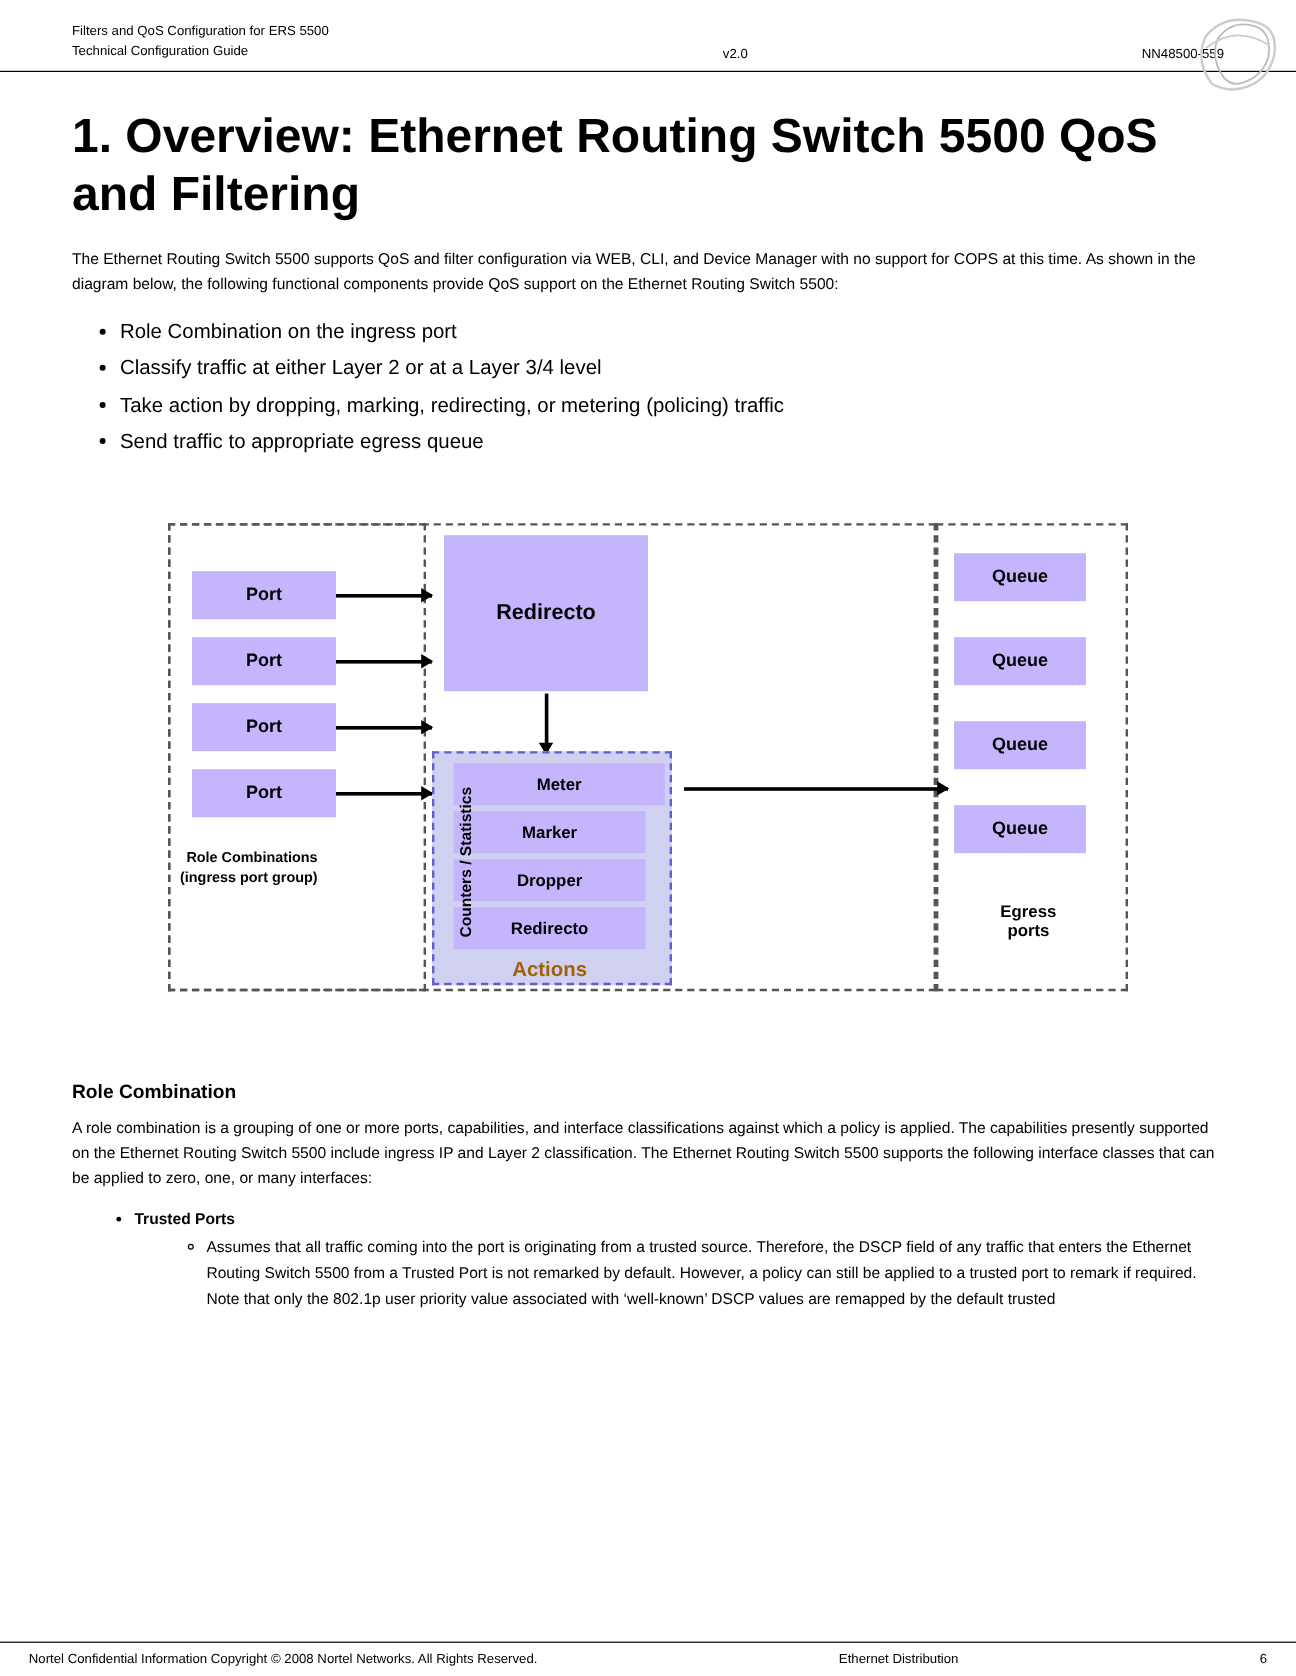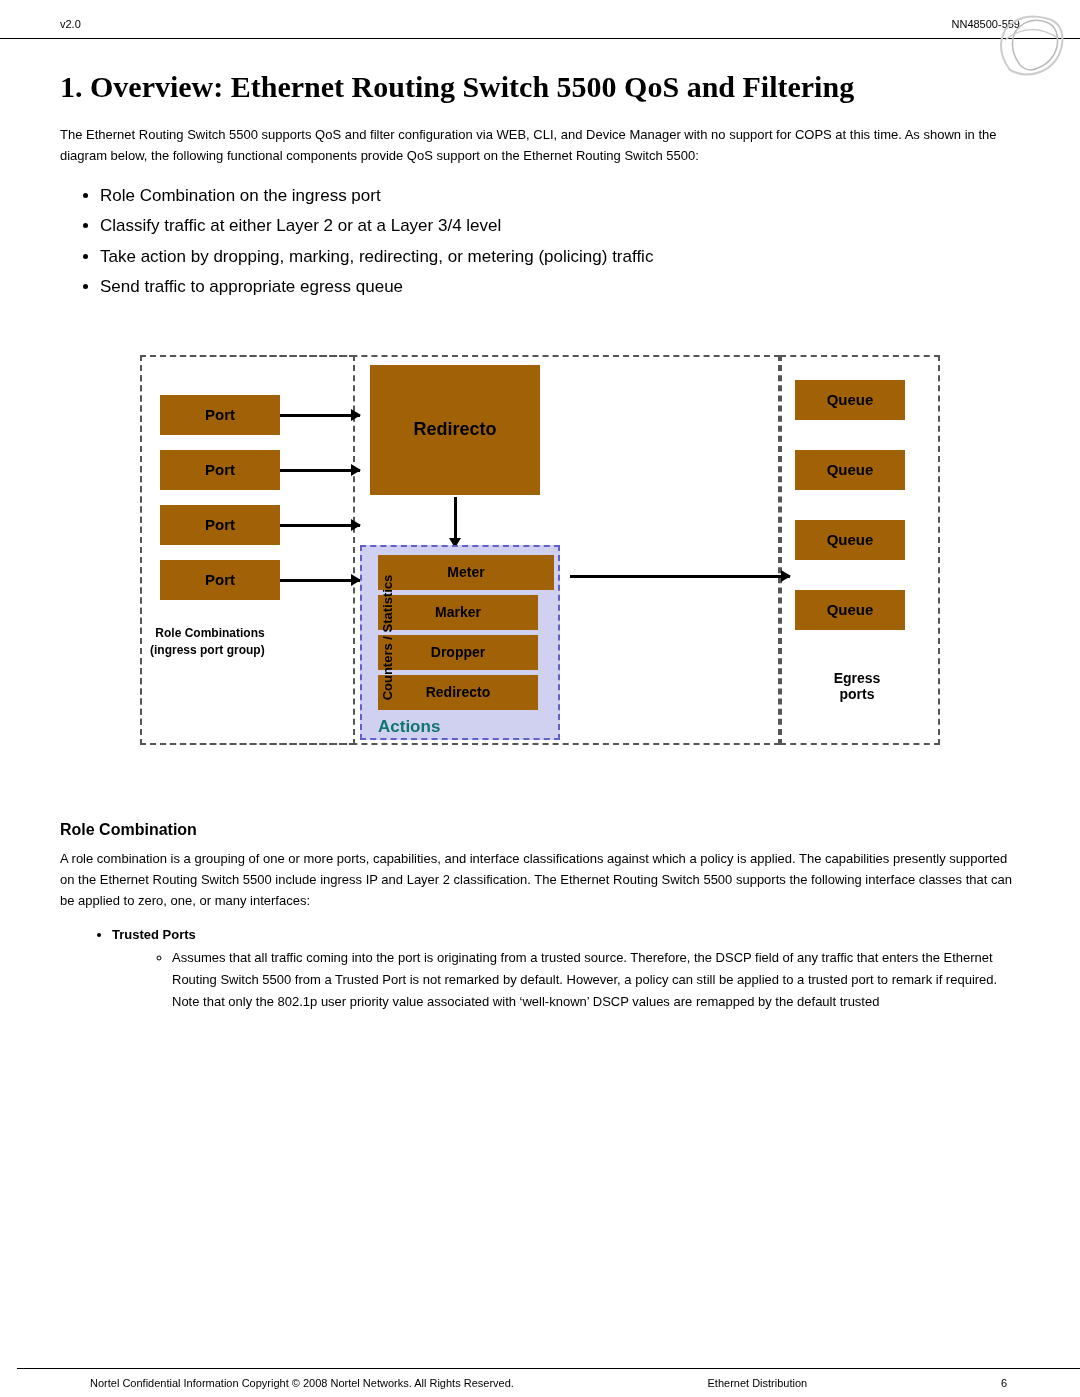--- a/index.html
+++ b/index.html
@@ -40,25 +40,24 @@
       height: 70px;
     }
     .logo-svg { width: 80px; height: 70px; }
 
     
     .main-content {
       padding: 30px 60px 20px 60px;
     }
 
     h1 {
-      font-size: 30px;
+      font-size: 40px;
       font-weight: bold;
       margin-bottom: 20px;
       line-height: 1.2;
-      font-family: Liberation Serif, serif;
     }
 
     .intro-text {
       font-size: 13px;
       line-height: 1.6;
       margin-bottom: 14px;
     }
 
     ul.bullet-list {
       list-style: disc;
@@ -83,21 +82,21 @@
     }
 
     
     .outer-dashed {
       position: absolute;
       border: 2px dashed #555;
     }
 
     
     .orange-box {
-      background: #a16207;
+      background: #c4b5fd;
       color: #000;
       font-weight: bold;
       display: flex;
       align-items: center;
       justify-content: center;
       font-size: 15px;
       position: absolute;
     }
 
     
@@ -180,26 +179,25 @@
       line-height: 1.7;
     }
 
     
     .page-footer {
       position: absolute;
       bottom: 0;
       left: 0;
       right: 0;
       border-top: 1px solid #000;
-      padding: 8px 73px;
+      padding: 8px 24px;
       display: flex;
       justify-content: space-between;
       align-items: center;
       font-size: 11px;
-      margin-left: 17px;
     }
     .footer-center {
       text-align: center;
       flex: 1;
     }
     .footer-right {
       text-align: right;
     }
   </style>
 </head>
@@ -209,20 +207,24 @@
 
   <div class="logo-area">
     <svg class="logo-svg" viewBox="0 0 80 70" xmlns="http://www.w3.org/2000/svg">
       <path d="M20,60 Q5,40 15,20 Q30,2 55,8 Q75,12 72,35 Q68,55 50,62 Q35,68 20,60 Z" fill="none" stroke="#ccc" stroke-width="2"></path>
       <path d="M30,55 Q18,38 25,22 Q37,6 56,12 Q70,17 67,37 Q63,52 48,58 Q38,63 30,55 Z" fill="none" stroke="#bbb" stroke-width="1.5"></path>
       <path d="M15,30 Q40,10 68,28" fill="none" stroke="#ccc" stroke-width="1.5"></path>
     </svg>
   </div>
 
   <div class="page-header">
+    <div class="header-left">
+      <div>Filters and QoS Configuration for ERS 5500</div>
+      <div>Technical Configuration Guide</div>
+    </div>
     <div>v2.0</div>
     <div class="header-right">NN48500-559</div>
   </div>
 
   <div class="main-content">
 
     <h1>1.  Overview: Ethernet Routing Switch 5500 QoS and Filtering</h1>
 
     <p class="intro-text">The Ethernet Routing Switch 5500 supports QoS and filter configuration via WEB, CLI, and Device Manager with no support for COPS at this time. As shown in the diagram below, the following functional components provide QoS support on the Ethernet Routing Switch 5500:</p>
 
@@ -282,21 +284,21 @@
         </div>
 
         <div class="orange-box" style="left:248px; top:300px; width:160px; height:35px; font-size:14px;">
           <span>Dropper</span>
         </div>
 
         <div class="orange-box" style="left:248px; top:340px; width:160px; height:35px; font-size:14px;">
           <span>Redirecto</span>
         </div>
 
-        <div style="position:absolute; left:248px; top:382px; width:160px; font-size:17px; font-weight:bold; color:#0f766e;">
+        <div style="position:absolute; left:248px; top:382px; width:160px; text-align:center; font-size:17px; font-weight:bold; color:#a16207;">
           <span>Actions</span>
         </div>
 
         <div class="rotated-label" style="left:195px; top:295px;">
           <span>Counters / Statistics</span>
         </div>
 
         <div class="arrow-right" style="left:440px; top:240px; width:220px;"></div>
 
         <div class="orange-box" style="left:665px; top:45px; width:110px; height:40px; font-size:15px;">

